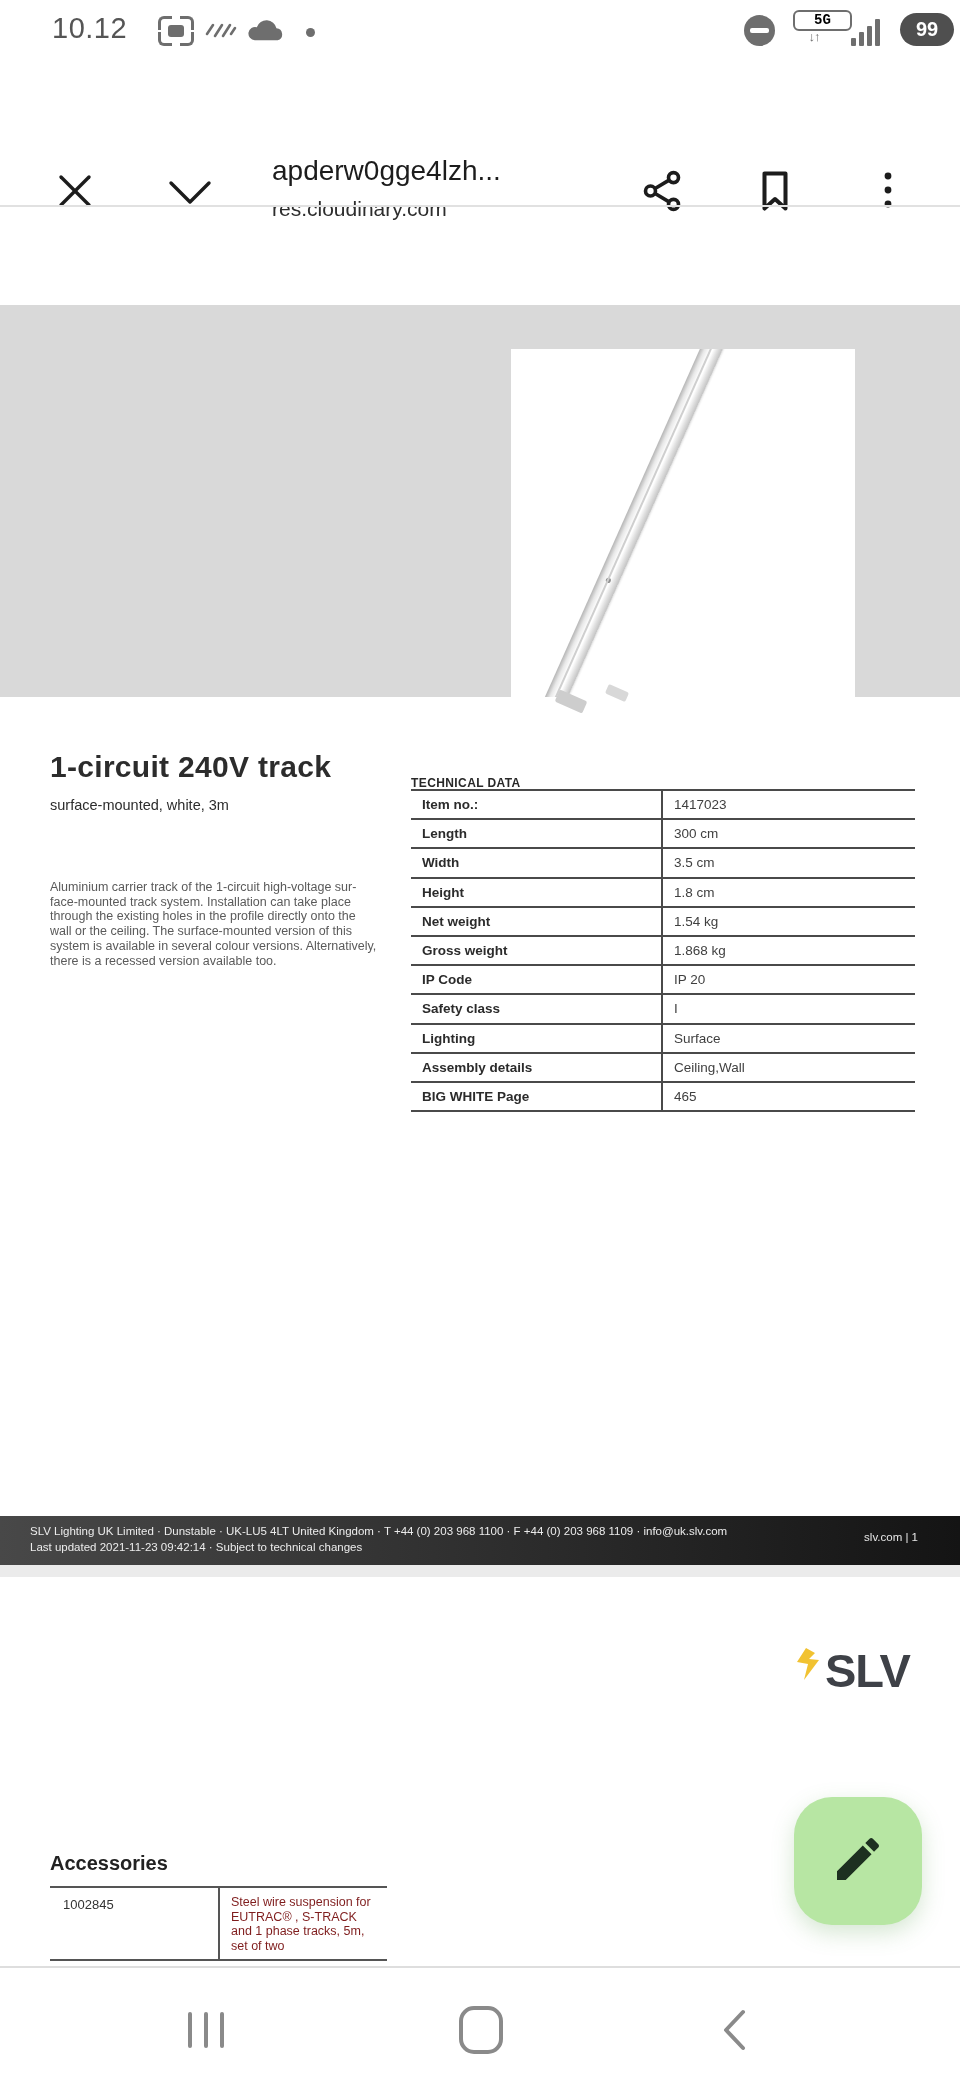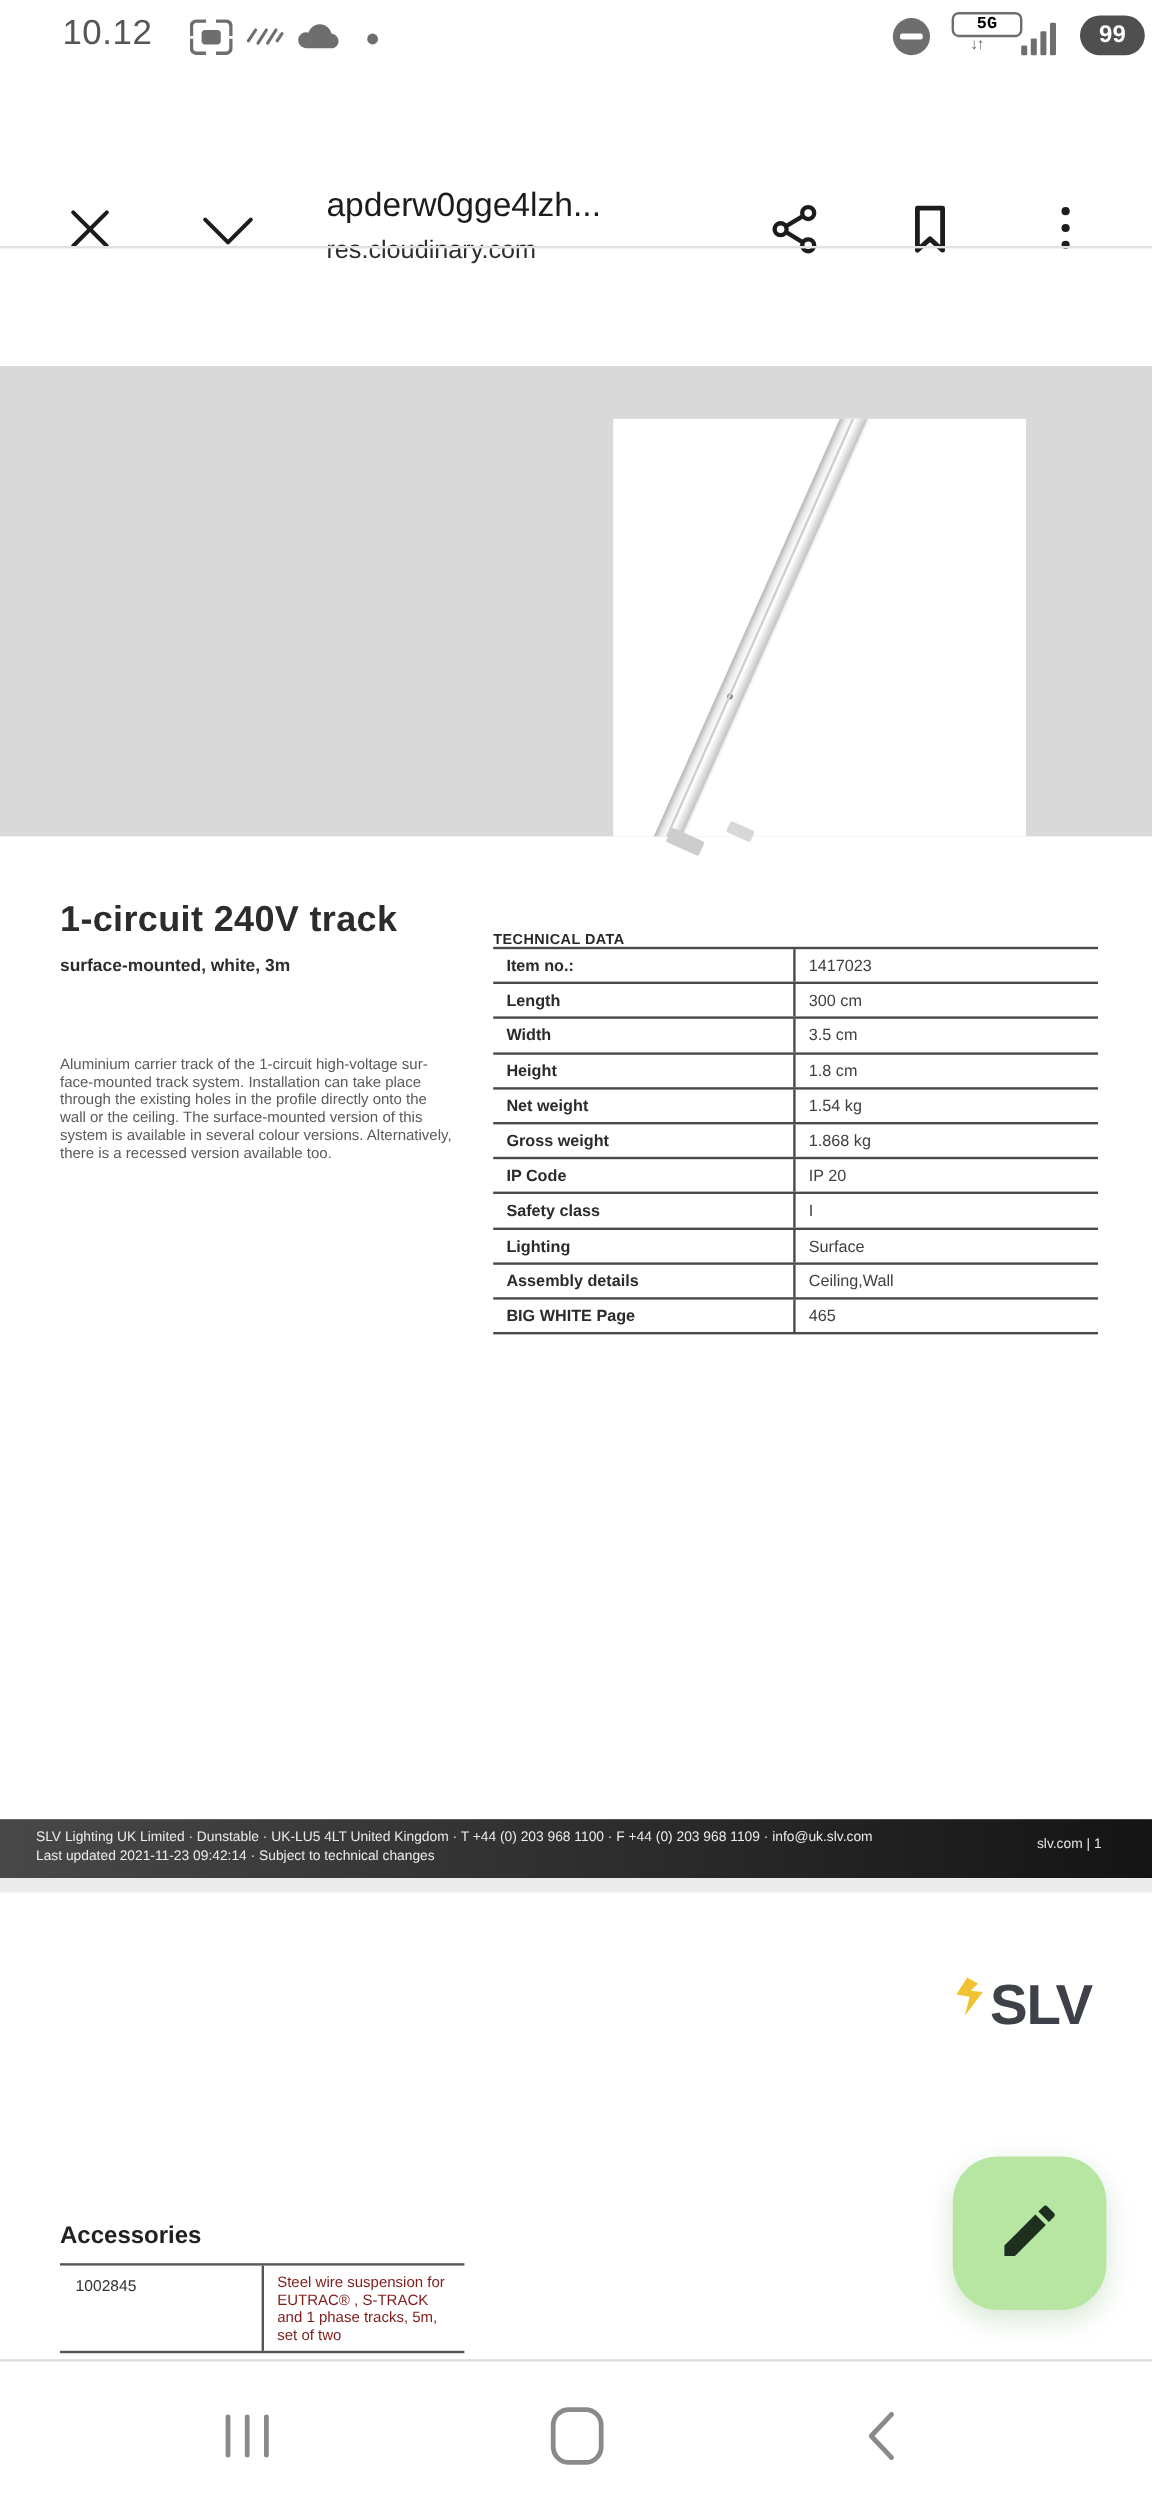--- a/index.html
+++ b/index.html
@@ -45,21 +45,21 @@
   .img-box{left:511px;top:349px;width:344px;height:348px;background:#fff;overflow:hidden;}
   .track{left:205px;top:-34px;width:21px;height:440px;transform:rotate(24deg);transform-origin:top center;
     background:linear-gradient(90deg,#b5b5b5 0%,#e8e8e8 22%,#fbfbfb 42%,#ffffff 58%,#dedede 80%,#c2c2c2 100%);
     box-shadow:1px 0 2px rgba(0,0,0,.12);}
   .track::after{content:"";position:absolute;left:9px;top:0;width:2px;height:100%;background:#cfcfcf;}
   .track-dot{position:absolute;left:8px;top:288px;width:5px;height:5px;border-radius:50%;background:#8f8f8f;}
   .smudge1{left:556px;top:695px;width:30px;height:13px;background:#cdcdcd;transform:rotate(24deg);border-radius:2px;}
   .smudge2{left:606px;top:688px;width:22px;height:10px;background:#d8d8d8;transform:rotate(24deg);border-radius:2px;}
 
   .prod-title{left:50px;top:750px;font-size:30px;font-weight:bold;color:#2c2c2c;letter-spacing:.3px;}
-  .prod-subtitle{left:50px;top:797px;font-size:14.5px;font-weight:bold;color:#2c2c2c;}
+  .prod-subtitle{left:50px;top:797px;font-size:14.5px;font-weight:normal;color:#2c2c2c;}
   .prod-desc{left:50px;top:880px;width:370px;font-size:12.5px;line-height:14.7px;color:#5a5a5a;white-space:pre-line;}
 
   .tech-heading{left:411px;top:756px;font-size:12px;font-weight:bold;color:#282828;letter-spacing:.4px;margin-top:20px;}
   .tech-table{left:411px;top:789px;width:504px;border-top:2px solid #4a4a4a;}
   .trow{display:grid;grid-template-columns:250px 1fr;height:27.2px;border-bottom:2px solid #4a4a4a;align-items:center;}
   .tlabel{padding-left:11px;font-size:13.5px;font-weight:bold;color:#2b2b2b;}
   .tvalue{padding-left:11px;font-size:13.5px;color:#3f3f3f;border-left:2px solid #4a4a4a;height:100%;display:flex;align-items:center;}
 
   .page-footer{left:0;top:1516px;width:960px;height:49px;background:linear-gradient(90deg,#484848 0%,#2c2c2c 55%,#141414 100%);}
   .pf-lines{position:absolute;left:30px;top:7px;color:#ececec;font-size:11.5px;line-height:16px;}

